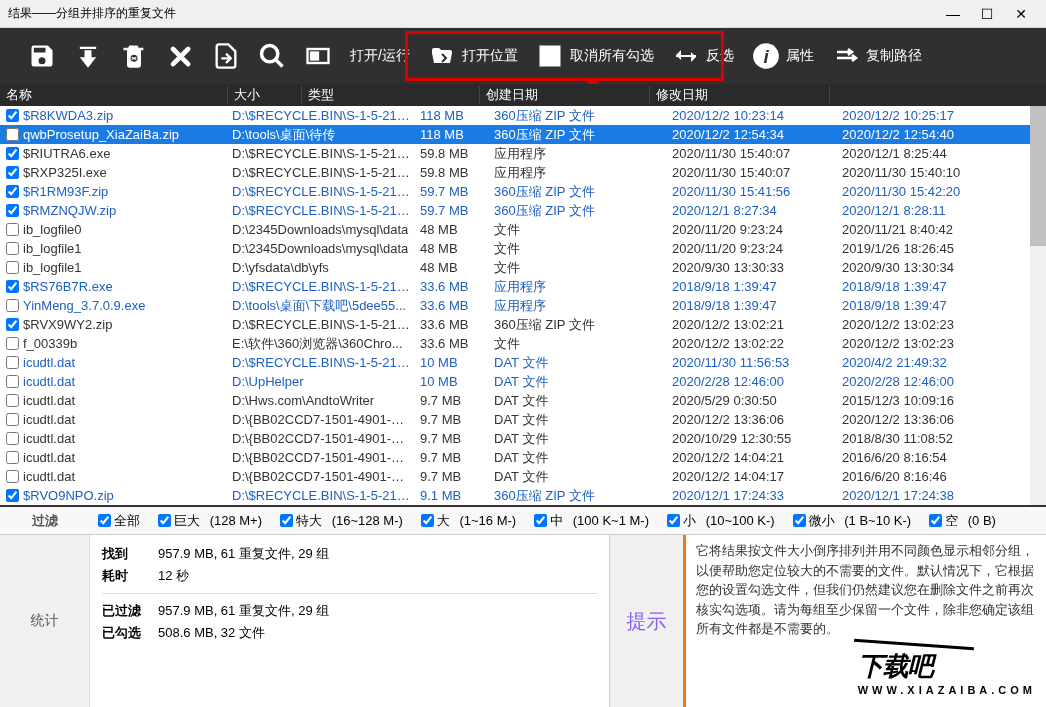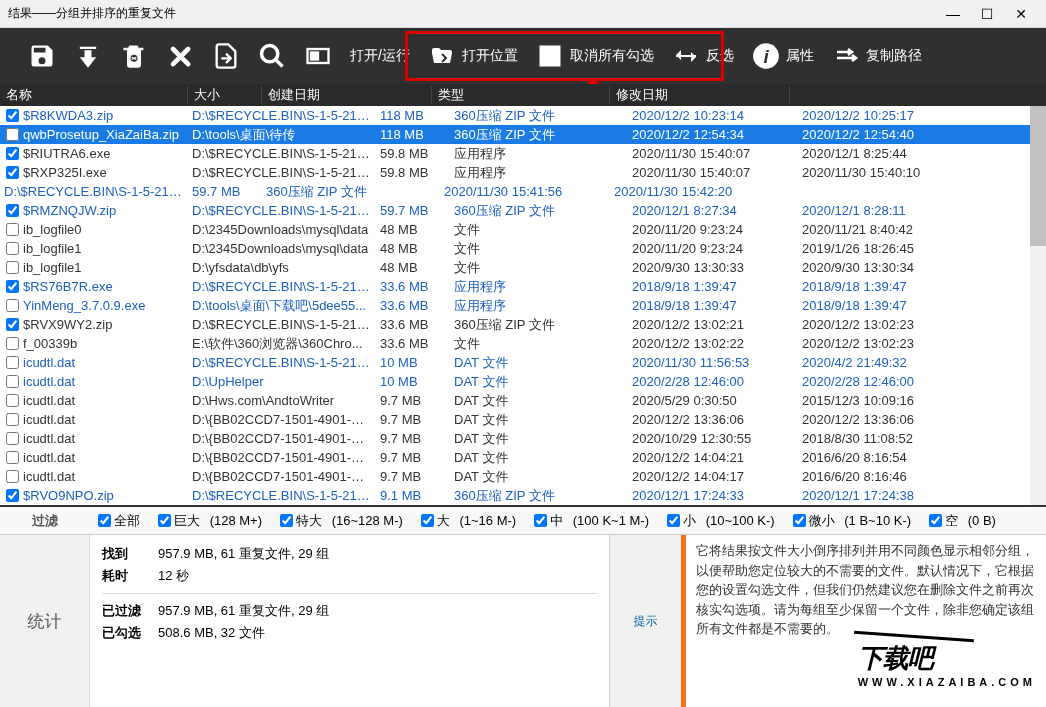--- a/index.html
+++ b/index.html
@@ -19,47 +19,47 @@
 .table-wrapper { height: 423px; overflow: hidden; background: #fff; position: relative; border-bottom: 2px solid #333; }
 .thead { display: flex; background: #2a2a2a; color: #fff; height: 22px; align-items: center; font-size: 13px; }
 .thead .th { padding: 0 6px; border-right: 1px solid #444; white-space: nowrap; cursor: pointer;}
 .tbody { height: 401px; overflow-y: auto; }
 .trow { display: flex; height: 19px; align-items: center; font-size: 13px; color: #2060c0; }
 .trow.alt { color: #333; }
 .trow.selected { background: #1a7be5; color: #fff; }
 .trow .td { padding: 0 4px; white-space: nowrap; overflow: hidden; text-overflow: ellipsis; }
 .trow input[type=checkbox] { margin: 0 4px 0 2px; }
 
-.col-name { width: 188px; display:flex; align-items:center;}
+.col-name { width: 228px; display:flex; align-items:center;}
 .col-path { width: 188px; }
 .col-size { width: 74px; }
 .col-type { width: 178px; }
 .col-created { width: 170px; }
 .col-modified { width: 180px; }
 
 .scrollbar-v { position: absolute; right: 0; top: 22px; width: 16px; bottom: 0; background: #f0f0f0; }
 .scrollbar-thumb { background: #c0c0c0; width: 100%; height: 140px; margin-top: 0; }
 
 .filters { height: 28px; background: #f8f8f8; border-bottom: 1px solid #ccc; display: flex; align-items: center; padding: 0 10px; gap: 18px; font-size: 13px; }
 .filters .flabel { font-weight: bold; width: 70px; text-align: center; color: #555;}
 .filters label { display: flex; align-items: center; gap: 3px; cursor:pointer;}
 
 .stats-area { display: flex; height: 172px; }
 .stats-left { width: 610px; display: flex; border-right: 1px solid #ccc; }
-.stats-label { width: 90px; display: flex; align-items: center; justify-content: center; background: #f0f0f0; font-size: 17px; color: #555; border-right: 1px solid #ddd;}
+.stats-label { width: 90px; display: flex; align-items: center; justify-content: center; background: #f0f0f0; font-size: 14px; color: #555; border-right: 1px solid #ddd;}
 .stats-body { flex: 1; padding: 8px 12px; font-size: 13px; }
 .stats-body .srow { display: flex; height: 22px; align-items: center; }
 .stats-body .skey { width: 56px; font-weight: bold; }
 .stats-body .sval { flex: 1; }
 .stats-body hr { border: none; border-top: 1px solid #ddd; margin: 6px 0; }
 .tips-area { flex: 1; display: flex; }
-.tips-label { width: 76px; display: flex; align-items: center; justify-content: center; background: #f0f0f0; font-size: 12px; color: #0369a1; border-right: 5px solid #f97316;}
+.tips-label { width: 76px; display: flex; align-items: center; justify-content: center; background: #f0f0f0; font-size: 20px; color: #8b5cf6; border-right: 3px solid #f97316;}
 .tips-body { flex: 1; padding: 6px 10px; font-size: 13px; line-height: 1.5; color: #333; }
 
-.watermark { position: absolute; right: 10px; bottom: 19px; font-weight: bold; font-size: 26px; color: #000; letter-spacing: -1px; font-style: italic;}
+.watermark { position: absolute; right: 10px; bottom: 11px; font-weight: bold; font-size: 26px; color: #000; letter-spacing: -1px; font-style: italic;}
 .watermark .line { position: absolute; top: -6px; left: -4px; width: 120px; height: 3px; background: #000; transform: rotate(4deg);}
 .watermark .sub { font-size: 11px; font-style: normal; letter-spacing: 4px; display:block; text-align:right;}
 
 svg { display: block; }
 </style>
 </head>
 <body>
 
 <div class="titlebar">
   <span class="title">结果——分组并排序的重复文件</span>
@@ -179,22 +179,22 @@
         </marker>
       </defs>
       <path d="M110 165 Q 60 100 15 10" stroke="#d00" stroke-width="3" fill="none" marker-end="url(#ah)"></path>
     </svg>
 </div>
 
 <div class="table-wrapper">
   <div class="thead">
     <div class="th col-name">名称</div>
     <div class="th col-size">大小</div>
+    <div class="th col-type">类型</div>
     <div class="th col-created">创建日期</div>
-    <div class="th col-type">类型</div>
     <div class="th col-modified">修改日期</div>
   </div>
   <div class="tbody" id="tbody">
       <div class="trow">
         <div class="td col-name">
           <input type="checkbox" checked="" style="">
           <span>$R8KWDA3.zip</span>
         </div>
         <div class="td col-path">D:\$RECYCLE.BIN\S-1-5-21-21...</div>
         <div class="td col-size">118 MB</div>
@@ -229,20 +229,24 @@
           <input type="checkbox" checked="" style="">
           <span>$RXP325I.exe</span>
         </div>
         <div class="td col-path">D:\$RECYCLE.BIN\S-1-5-21-21...</div>
         <div class="td col-size">59.8 MB</div>
         <div class="td col-type">应用程序</div>
         <div class="td col-created">2020/11/30 15:40:07</div>
         <div class="td col-modified">2020/11/30 15:40:10</div>
       </div>
       <div class="trow">
+        <div class="td col-name">
+          <input type="checkbox" checked="" style="">
+          <span>$R1RM93F.zip</span>
+        </div>
         <div class="td col-path">D:\$RECYCLE.BIN\S-1-5-21-21...</div>
         <div class="td col-size">59.7 MB</div>
         <div class="td col-type">360压缩 ZIP 文件</div>
         <div class="td col-created">2020/11/30 15:41:56</div>
         <div class="td col-modified">2020/11/30 15:42:20</div>
       </div>
       <div class="trow">
         <div class="td col-name">
           <input type="checkbox" checked="" style="">
           <span>$RMZNQJW.zip</span>

